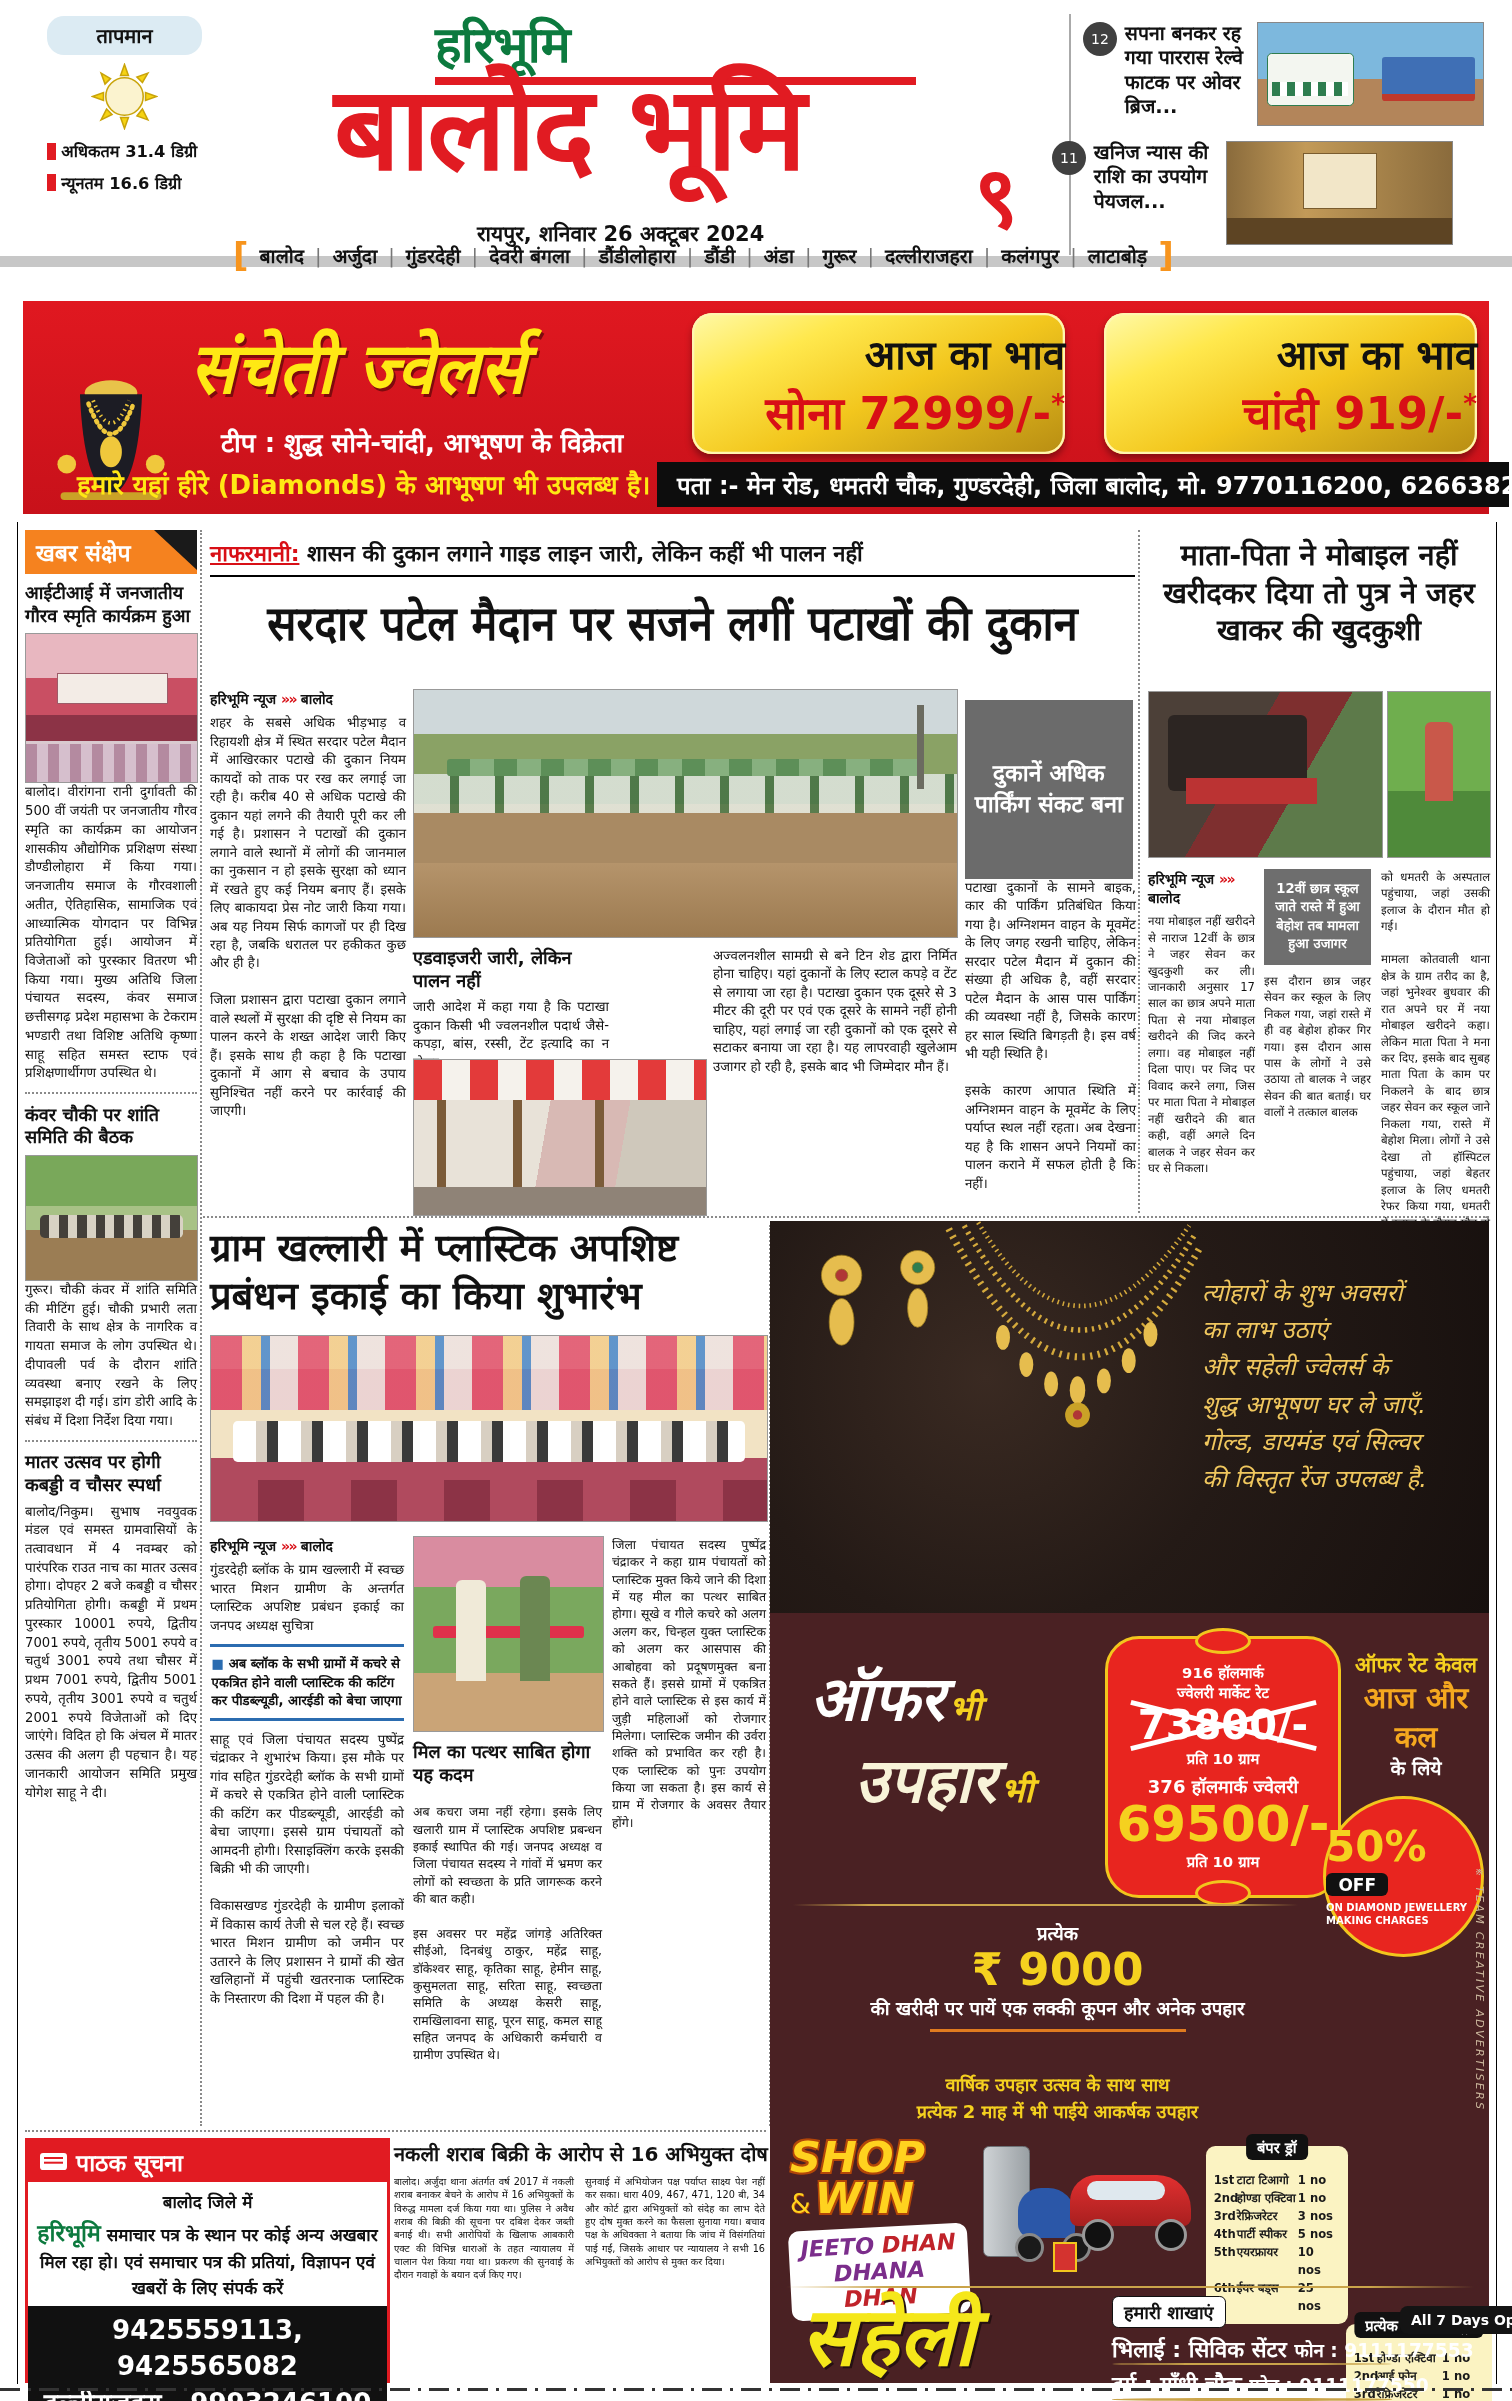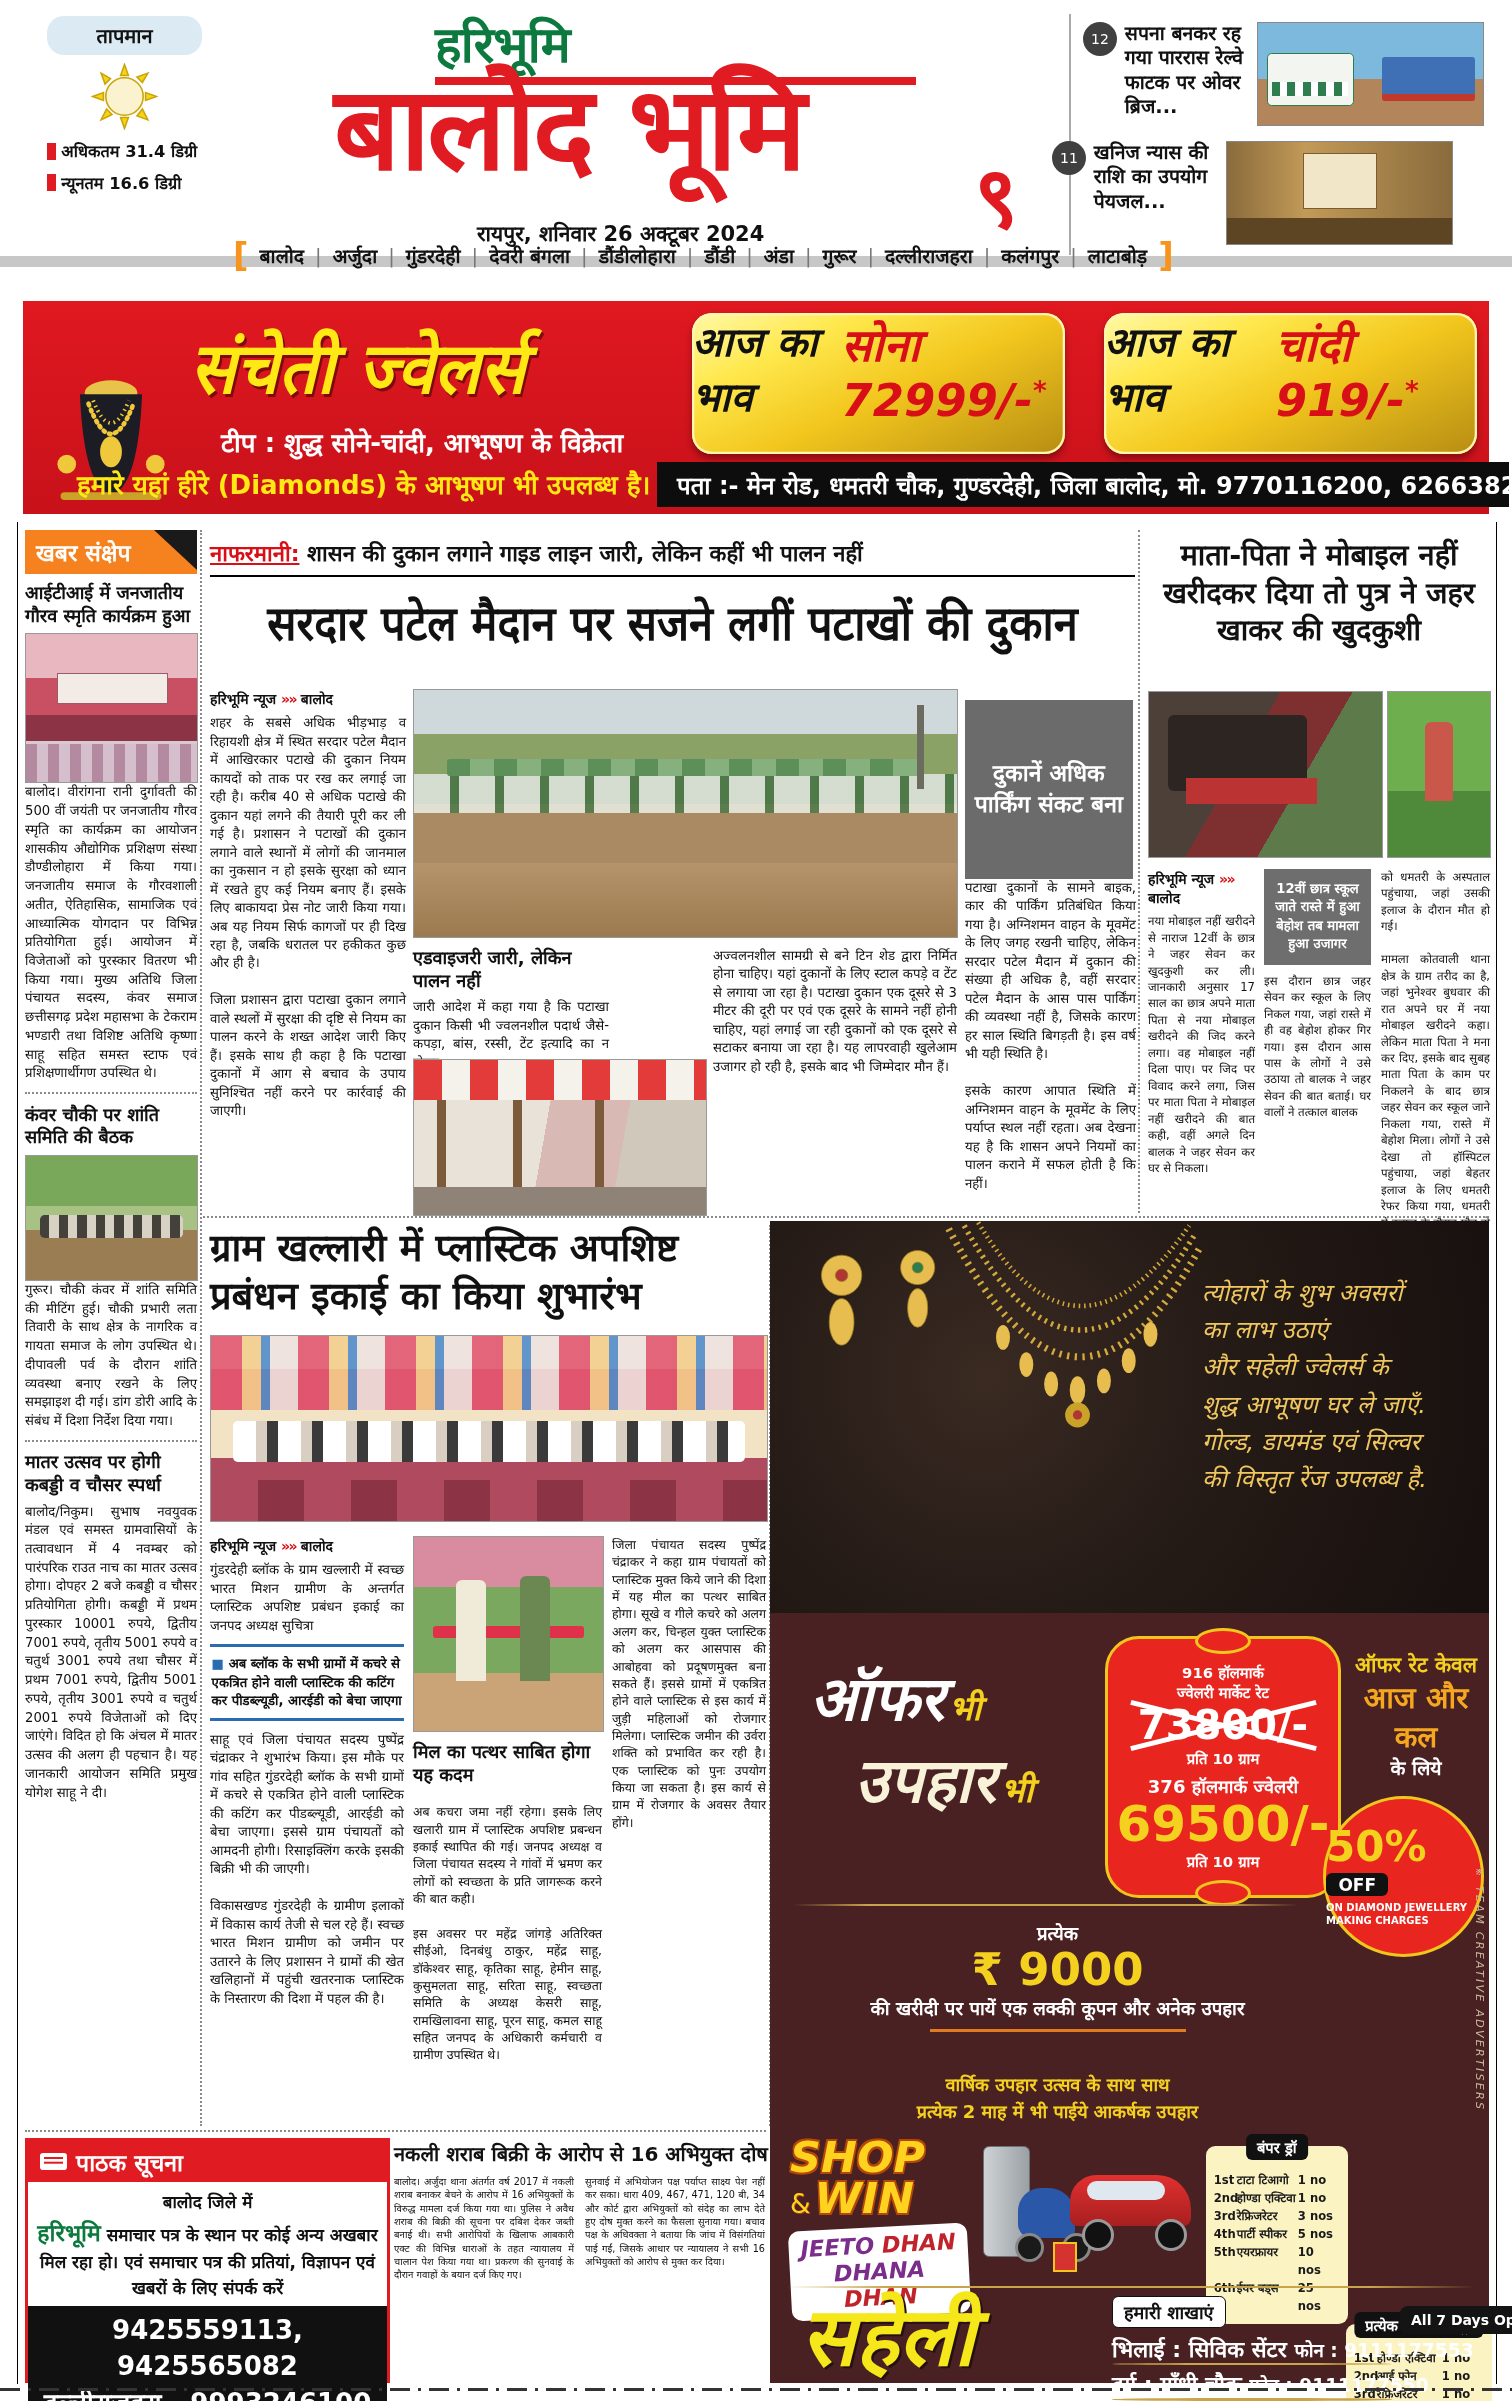--- a/index.html
+++ b/index.html
@@ -30,21 +30,21 @@
   .bracket{color:#f7941d;font-size:34px;font-weight:bold;line-height:.8;}
 
   
   .banner{background:linear-gradient(#e01820,#c8111a);}
   .sancheti-name{color:#ffe814;font-weight:bold;font-style:italic;font-size:71px;white-space:nowrap;
                  text-shadow:2.3px 3.1px 0 #7e0a0e;transform:scaleX(.95);transform-origin:left;}
   .sancheti-tip{color:#fff;font-weight:bold;font-size:26px;white-space:nowrap;}
   .diamond-line{color:#ffe814;font-weight:bold;font-size:26px;white-space:nowrap;}
   .gold-plate{background:linear-gradient(155deg,#fff9a8 0%,#ffe84d 25%,#f2c61d 55%,#caA017 85%,#b88d12 100%);
               border-radius:20px;box-shadow:inset 0 0 0 2.3px #fff6b0, 0 4.7px 7.8px rgba(0,0,0,.35);
-              display:flex;flex-direction:row;align-items:flex-start;justify-content:center;font-style:italic;}
+              display:flex;flex-direction:column;align-items:flex-end;justify-content:center;}
   .plate-title{font-size:40px;font-weight:bold;color:#111;}
   .plate-value{font-size:45px;font-weight:bold;color:#d80f16;}
   .plate-star{font-size:26.4px;vertical-align:super;}
   .addr-strip{background:#0d0d0d;color:#fff;font-weight:bold;font-size:24px;display:flex;align-items:center;padding-left:20px;white-space:nowrap;}
 
   
   .vsep{border-left:2.3px dotted #8a8a8a;}
   .hsep{border-top:2.3px dotted #8a8a8a;}
   .brief-sec-head{background:#f5821f;color:#fff;font-weight:bold;font-size:23px;padding:6.2px 11px;position:relative;overflow:hidden;}
   .brief-sec-head::after{content:"";position:absolute;right:0;top:0;border-top:40px solid #1a1a1a;border-left:43px solid transparent;}

